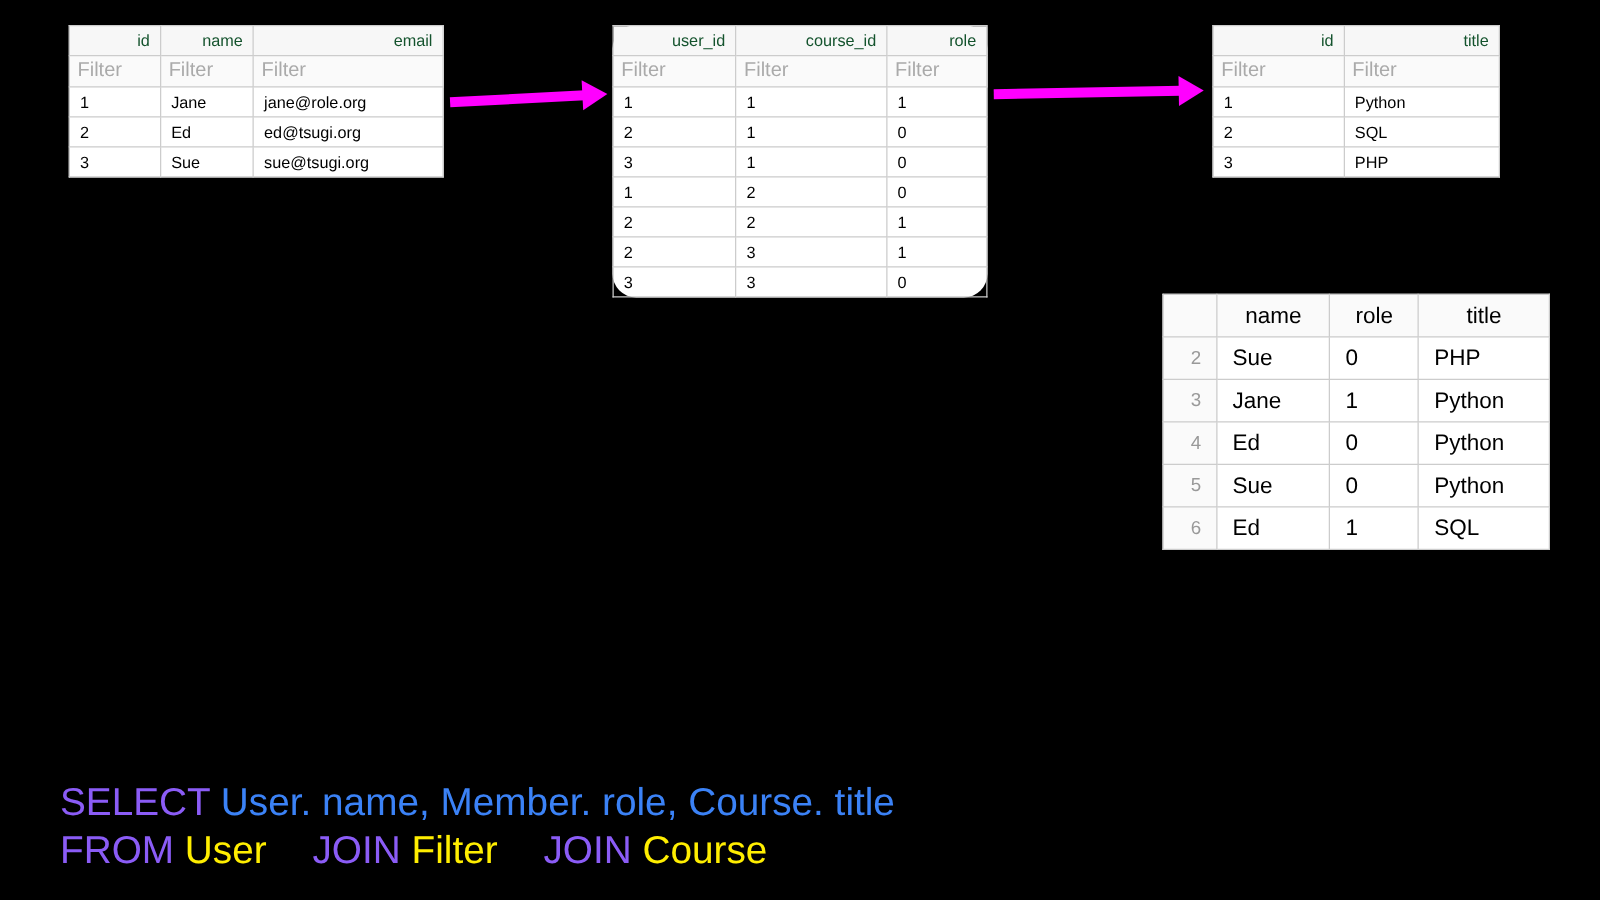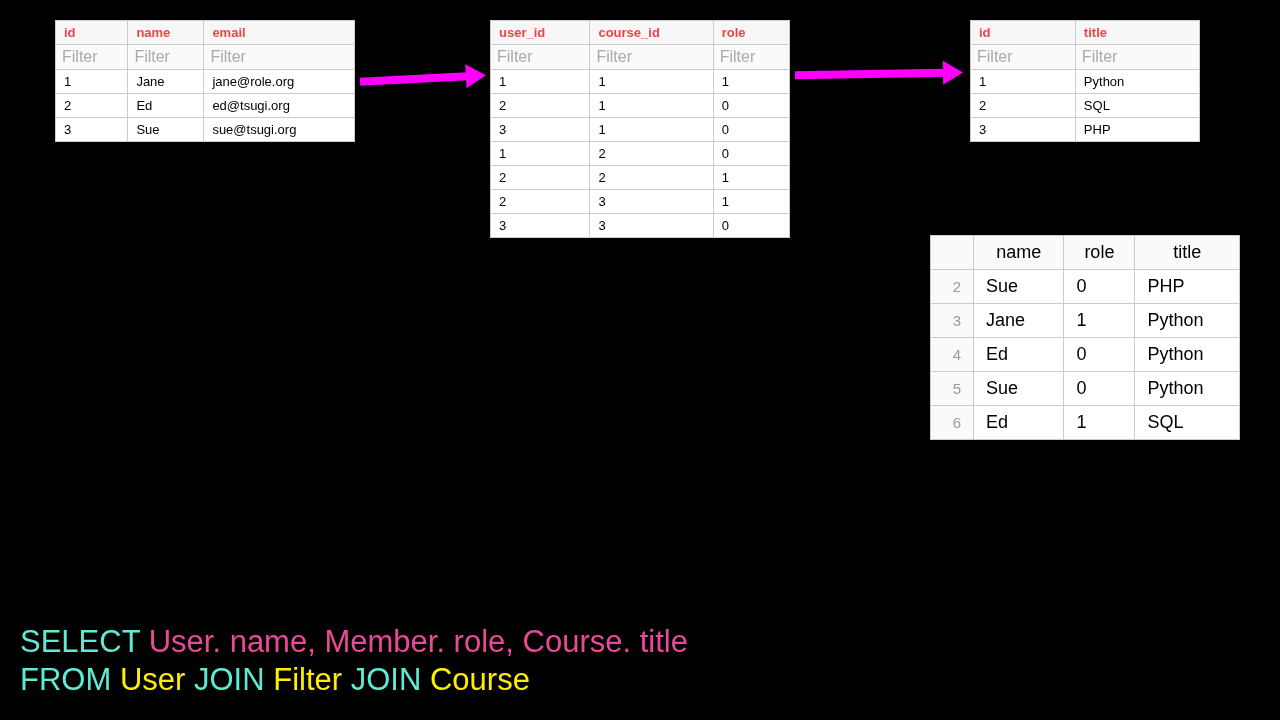--- a/index.html
+++ b/index.html
@@ -19,23 +19,23 @@
     font-size: 13px;
     color: #000;
   }
   .db-table th, .db-table td {
     border: 1px solid #ccc;
     padding: 4px 8px;
     text-align: left;
   }
   .db-table th {
     background: #f7f7f7;
-    font-weight: bold;
-    text-align: left;
-    color: #ef4444;
+    font-weight: normal;
+    text-align: right;
+    color: #14532d;
   }
   .db-table .filter-row td {
     color: #aaa;
     background: #fafafa;
     font-size: 16px;
     padding: 3px 6px;
   }
   .result-table {
     position: absolute;
     background: #fff;
@@ -74,22 +74,22 @@
     border-bottom: 12px solid transparent;
   }
   .sql {
     position: absolute;
     left: 20px;
     bottom: 20px;
     font-size: 31px;
     line-height: 1.25;
     font-family: Arial, Helvetica, sans-serif;
   }
-  .kw { color: #5eead4; }
-  .fld { color: #ec4899; }
+  .kw { color: #8b5cf6; margin-left: 28px; }
+  .fld { color: #3b82f6; }
   .tbl { color: #ffee00; margin-top: 32px; }
 </style>
 </head>
 <body>
 
 <table class="db-table" style="left:55px; top:20px; width:300px;">
   <thead>
       <tr id="user-head">
         <th>id</th>
         <th>name</th>
@@ -113,21 +113,21 @@
         <td>ed@tsugi.org</td>
       </tr>
       <tr>
         <td>3</td>
         <td>Sue</td>
         <td>sue@tsugi.org</td>
       </tr>
     </tbody>
 </table>
 
-<table class="db-table" style="left:490px; top:20px; width:300px;">
+<table class="db-table" style="left:490px; top:20px; width:300px;border-radius:19px;">
   <thead>
       <tr id="member-head">
         <th>user_id</th>
         <th>course_id</th>
         <th>role</th>
       </tr>
     </thead>
   <tbody id="member-body">
       <tr class="filter-row">
         <td>Filter</td>

